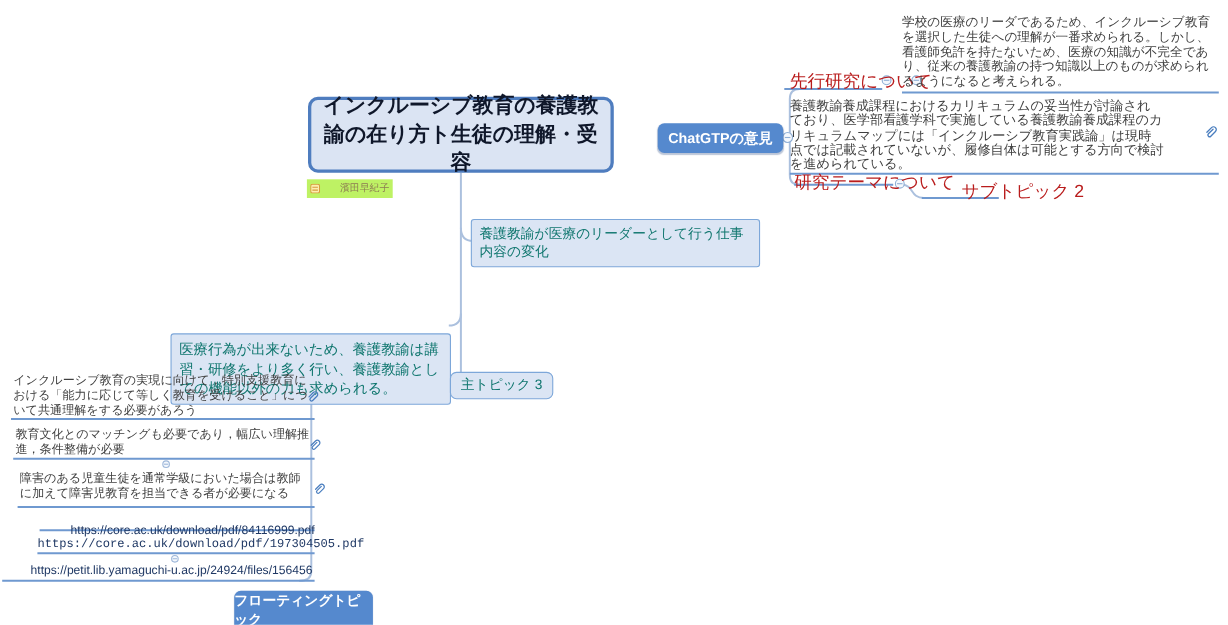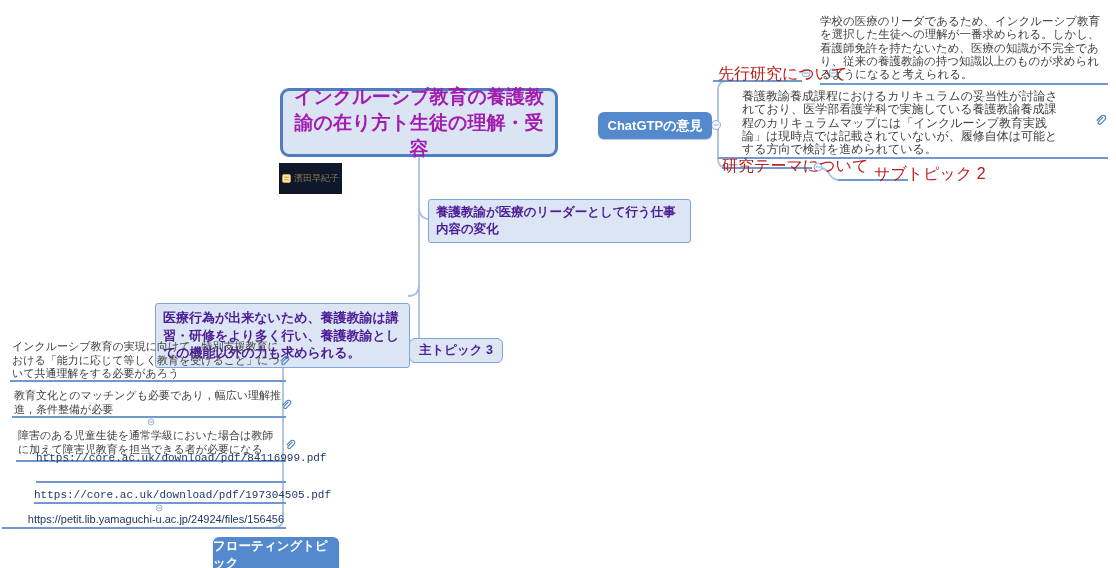--- a/index.html
+++ b/index.html
@@ -7,40 +7,40 @@
     width:1116px;height:568px;position:relative;background:#ffffff;
     font-family:"Liberation Sans","DejaVu Sans",sans-serif;
     overflow:hidden;
   }
   .abs{position:absolute;box-sizing:border-box;}
   
   .central{
     left:280px;top:88px;width:278px;height:69px;
     background:#dbe4f3;border:3px solid #4f7dbf;border-radius:9px;
     display:flex;align-items:center;justify-content:center;text-align:center;
-    font-size:19px;line-height:26px;color:#a21caf;font-weight:600;
+    font-size:19px;line-height:26px;color:#0f172a;font-weight:600;
     padding:2px 6px;word-break:break-all;
   }
   .author{
-    left:279px;top:163px;height:31px;background:#0f172a;
-    display:flex;align-items:center;gap:3px;padding:0 3px;
+    left:279px;top:163px;height:17px;background:#bef264;
+    display:flex;align-items:center;gap:18px;padding:0 3px;
     font-size:9px;color:#8c7b52;
   }
   
   .filled{
     background:#5589ce;color:#ffffff;font-weight:bold;border-radius:6px;
     display:flex;align-items:center;justify-content:center;
     font-size:13px;box-shadow:0 1px 1px rgba(60,90,140,.35);
   }
   .chatgtp{left:598px;top:112px;width:114px;height:27px;}
   .floating{left:213px;top:537px;width:126px;height:36px;font-size:12.5px;}
   
   .node{
     background:#dbe5f4;border:1.5px solid #7da7d9;border-radius:3px;
-    color:#4c1d95;word-break:break-all;font-weight:bold;
+    color:#0f766e;word-break:break-all;
   }
   .work{left:428px;top:199px;width:263px;font-size:12.5px;line-height:17px;padding:4px 7px;}
   .nomed{left:155px;top:267px;width:255px;font-size:13px;line-height:17.5px;padding:5px 7px;margin-top:36px;}
   .main3{left:409px;top:338px;width:94px;height:25px;border-radius:6px;
     display:flex;align-items:center;justify-content:center;font-size:12.5px;}
   
   .ulabel{font-size:16px;color:#b91c1c;white-space:nowrap;}
   .para{font-size:11.5px;line-height:13.3px;color:#3f3f3f;word-break:break-all;text-align:left;}
   .subnote{font-size:11px;line-height:13.5px;color:#3f3f3f;word-break:break-all;}
   .url{font-size:11px;color:#1f3864;text-align:right;white-space:nowrap;}
@@ -120,21 +120,21 @@
 <div class="abs node work">養護教諭が医療のリーダーとして行う仕事内容の変化</div>
 <div class="abs node nomed">医療行為が出来ないため、養護教諭は講習・研修をより多く行い、養護教諭としての機能以外の力も求められる。</div>
 <div class="abs node main3">主トピック 3</div>
 
 <div class="abs filled chatgtp">ChatGTPの意見</div>
 
 <div class="abs ulabel" style="left:718px;top:64px;">先行研究について</div>
 <div class="abs para" style="left:820px;top:0;width:288px;margin-top:15px;">学校の医療のリーダであるため、インクルーシブ教育を選択した生徒への理解が一番求められる。しかし、看護師免許を持たないため、医療の知識が不完全であり、従来の養護教諭の持つ知識以上のものが求められるようになると考えられる。</div>
 
 <div class="abs ulabel" style="left:722px;top:156px;">研究テーマについて</div>
-<div class="abs para" style="left:718px;top:90px;width:340px;font-size:12px;padding-left:24px;">養護教諭養成課程におけるカリキュラムの妥当性が討論されており、医学部看護学科で実施している養護教諭養成課程のカリキュラムマップには「インクルーシブ教育実践論」は現時点では記載されていないが、履修自体は可能とする方向で検討を進められている。</div>
+<div class="abs para" style="left:718px;top:90px;width:340px;font-size:12px;">養護教諭養成課程におけるカリキュラムの妥当性が討論されており、医学部看護学科で実施している養護教諭養成課程のカリキュラムマップには「インクルーシブ教育実践論」は現時点では記載されていないが、履修自体は可能とする方向で検討を進められている。</div>
 <svg class="linkicon" style="left:1094px;top:114px;" width="13" height="13" viewBox="0 0 16 16">
   <path d="M10.8 4.2 L5.6 9.4 a1.9 1.9 0 0 0 2.7 2.7 L13.5 6.9 a3.1 3.1 0 0 0 -4.4 -4.4 L3.9 7.7" fill="none" stroke="#4a7ebf" stroke-width="1.5" stroke-linecap="round"></path>
 </svg>
 <div class="abs ulabel" style="left:874px;top:164px;">サブトピック 2</div>
 
 <div class="abs subnote" style="left:12px;top:340px;width:274px;">
   <span>インクルーシブ教育の実現に向けて，特別支援教育における「能力に応じて等しく教育を受けること」について共通理解をする必要があろう</span>
 </div>
 <svg class="linkicon" style="left:278px;top:355px;" width="12" height="12" viewBox="0 0 16 16">
   <path d="M10.8 4.2 L5.6 9.4 a1.9 1.9 0 0 0 2.7 2.7 L13.5 6.9 a3.1 3.1 0 0 0 -4.4 -4.4 L3.9 7.7" fill="none" stroke="#4a7ebf" stroke-width="1.5" stroke-linecap="round"></path>
@@ -147,17 +147,17 @@
   <path d="M10.8 4.2 L5.6 9.4 a1.9 1.9 0 0 0 2.7 2.7 L13.5 6.9 a3.1 3.1 0 0 0 -4.4 -4.4 L3.9 7.7" fill="none" stroke="#4a7ebf" stroke-width="1.5" stroke-linecap="round"></path>
 </svg>
 
 <div class="abs subnote" style="left:18px;top:430px;width:265px;font-family:Liberation Mono, monospace;">
   <span>障害のある児童生徒を通常学級においた場合は教師に加えて障害児教育を担当できる者が必要になる</span>
 </div>
 <svg class="linkicon" style="left:284px;top:439px;" width="12" height="12" viewBox="0 0 16 16">
   <path d="M10.8 4.2 L5.6 9.4 a1.9 1.9 0 0 0 2.7 2.7 L13.5 6.9 a3.1 3.1 0 0 0 -4.4 -4.4 L3.9 7.7" fill="none" stroke="#4a7ebf" stroke-width="1.5" stroke-linecap="round"></path>
 </svg>
 
-<div class="abs url" style="left:36px;top:452px;width:250px;font-family:Liberation Mono, monospace;">https://core.ac.uk/download/pdf/84116999.pdf</div>
+<div class="abs url" style="left:36px;top:476px;width:250px;">https://core.ac.uk/download/pdf/84116999.pdf</div>
 <div class="abs url" style="left:34px;top:489px;width:250px;font-family:Liberation Mono, monospace;">https://core.ac.uk/download/pdf/197304505.pdf</div>
 <div class="abs url" style="left:2px;top:513px;width:282px;">https://petit.lib.yamaguchi-u.ac.jp/24924/files/156456</div>
 
 <div class="abs filled floating">フローティングトピック</div>
 
 </body></html>

